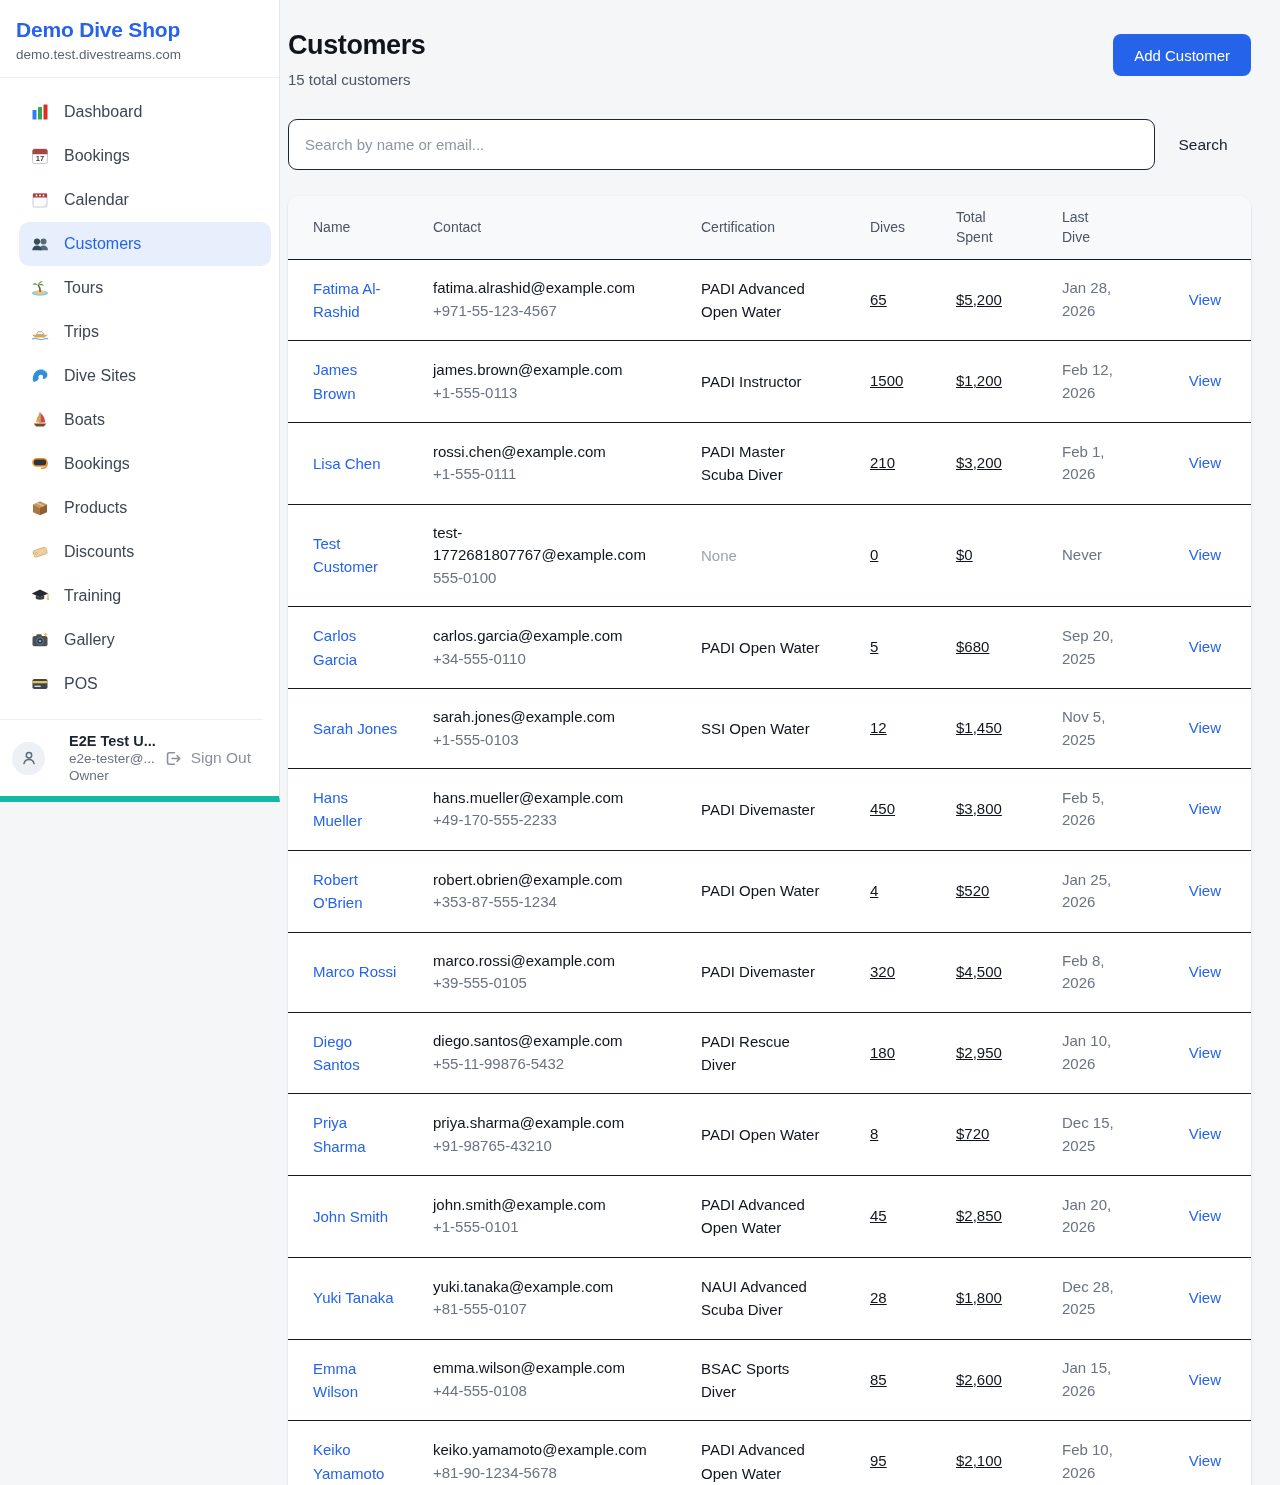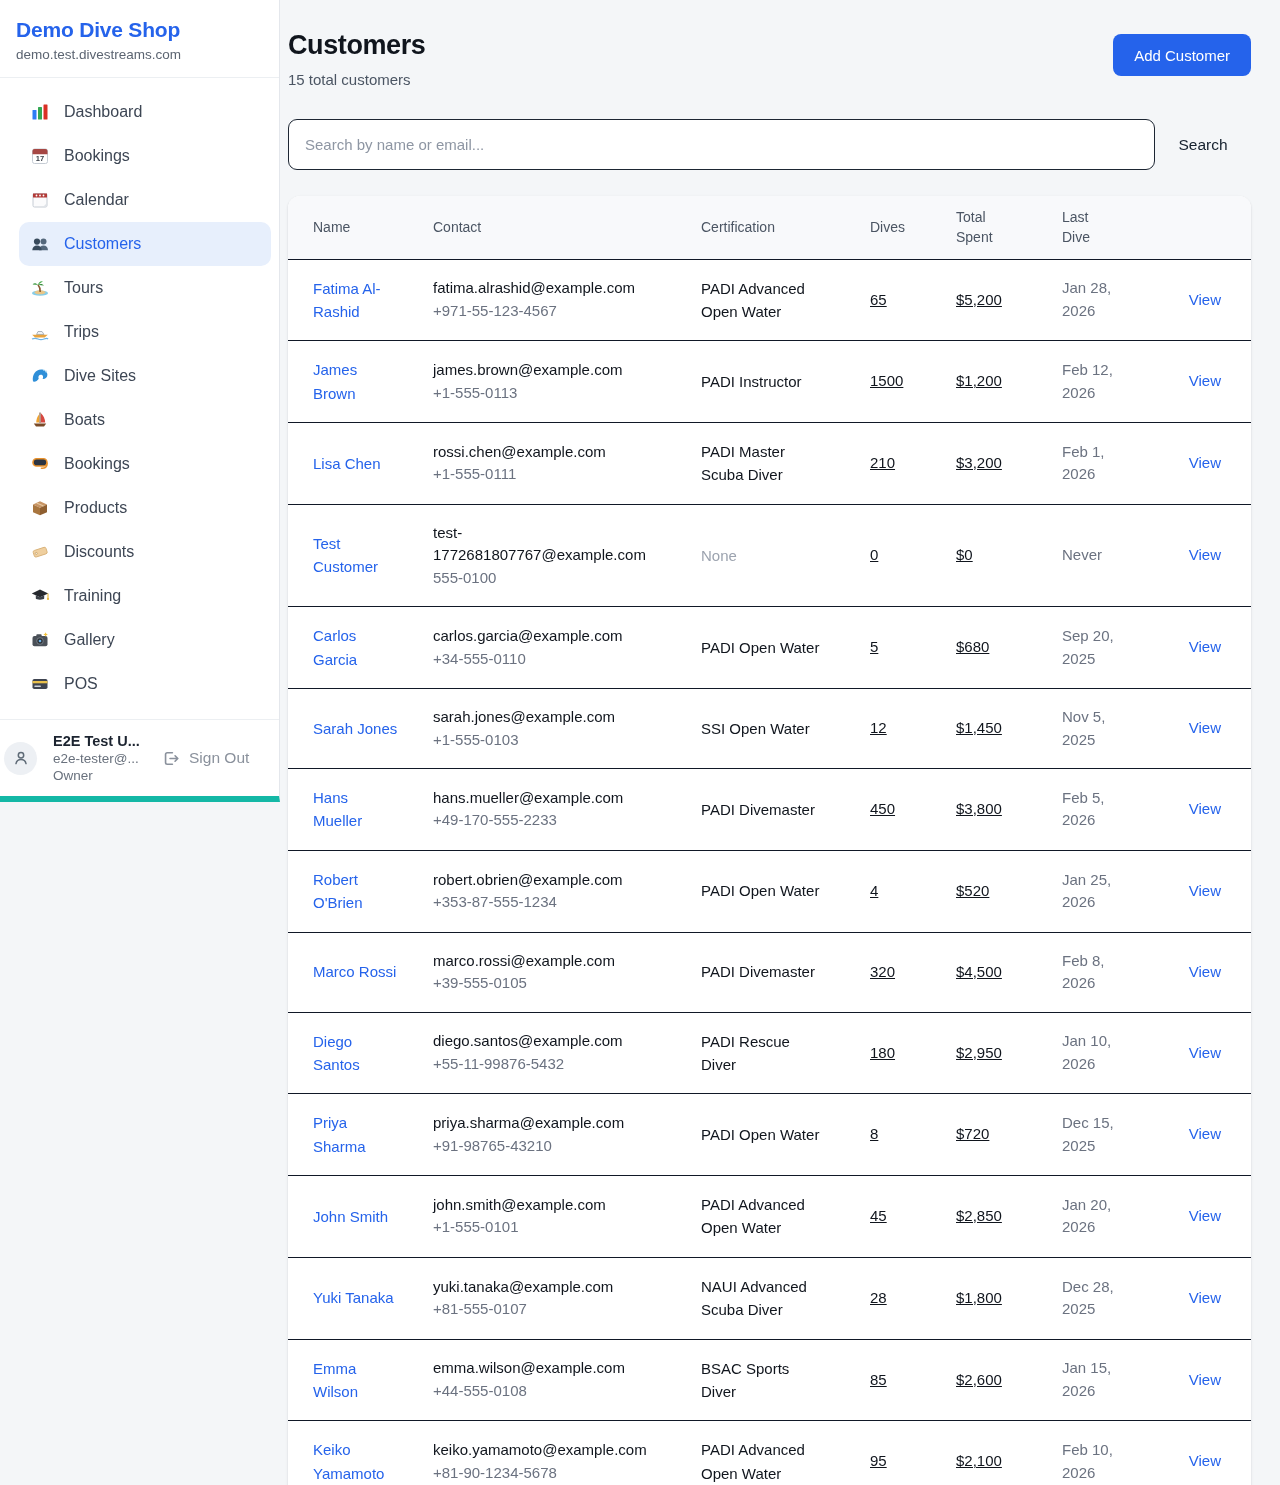--- a/index.html
+++ b/index.html
@@ -22,23 +22,23 @@
   .nav { padding:12px 8px 0;margin-left:11px; }
   .nav-item {
     display:flex; align-items:center; gap:13px; height:44px;
     padding:0 10px; border-radius:10px; font-size:16px; color:#3d4654; cursor:pointer;
   }
   .nav-item.active { background:#e7effc; color:#2563eb; }
   .nav-icon { width:22px; height:20px; display:flex; align-items:center; justify-content:center; flex:0 0 22px; }
   .nav-label { white-space:nowrap; }
 
   .user-section {
-    position:absolute; left:0; right:0; bottom:0;
-    border-top:1px solid #eceff2; padding:13px 4px;
-    display:flex; align-items:center; gap:16px; background:#fff;
+    position:absolute; left:0; right:16px; bottom:0;
+    border-top:1px solid #eceff2; padding:13px 12px;
+    display:flex; align-items:center; gap:24px; background:#fff;
   }
   .avatar {
     width:33px; height:33px; border-radius:50%; background:#edf0f4;
     display:flex; align-items:center; justify-content:center; flex:0 0 33px;
   }
   .user-info { width:92px; min-width:0; }
   .user-name { font-weight:bold; font-size:14.5px; color:#1c2430; white-space:nowrap; }
   .user-email, .user-role { font-size:13.5px; color:#69717d; margin-top:2px; white-space:nowrap; }
   .signout { display:flex; align-items:center; gap:9px; color:#8a919c; font-size:15.5px; cursor:pointer; white-space:nowrap; }
 

